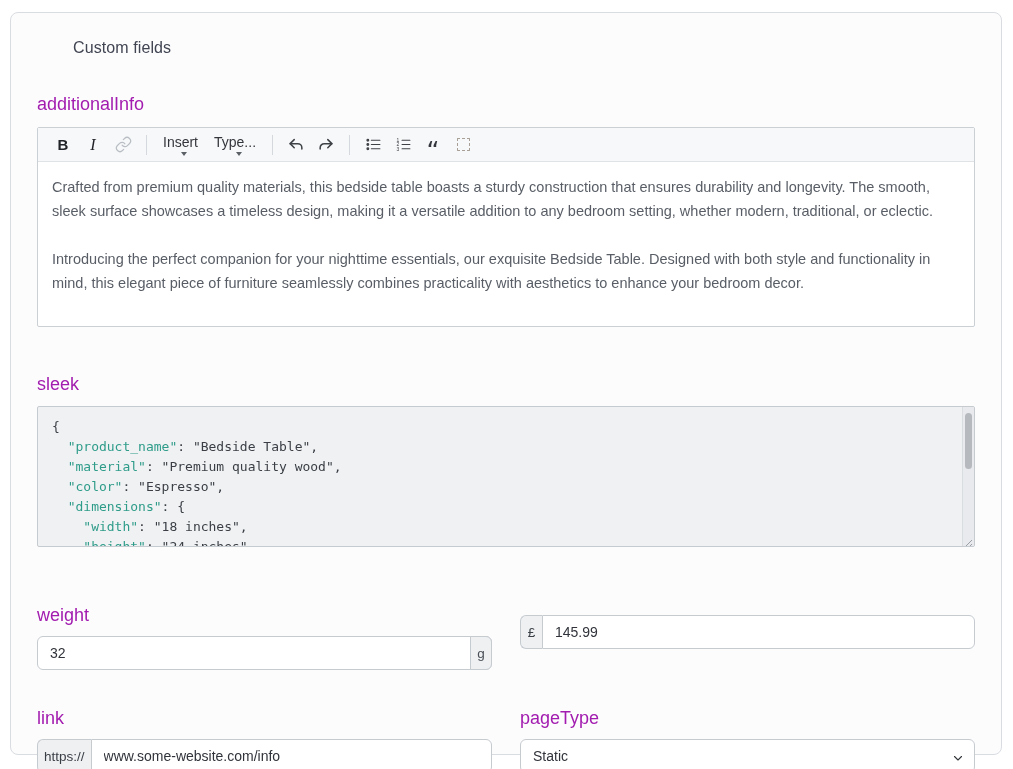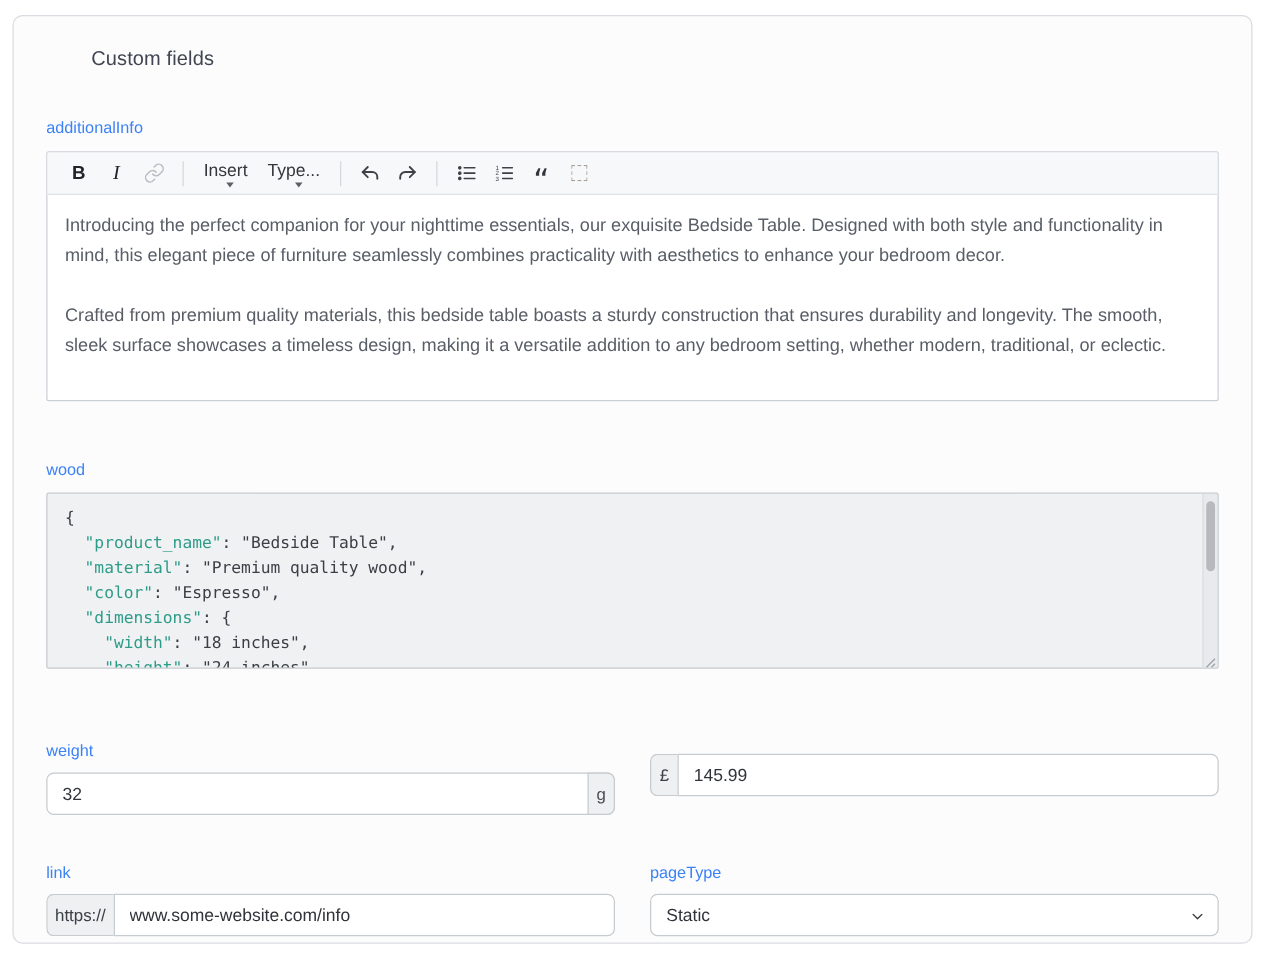--- a/index.html
+++ b/index.html
@@ -19,22 +19,22 @@
     padding: 26px;
   }
   .card-title {
     font-size: 16px;
     font-weight: 500;
     color: #414552;
     letter-spacing: .1px;
     margin-left: 36px;
   }
   .field-label {
-    font-size: 13px;
-    color: #3b82f6;
+    font-size: 18px;
+    color: #a21caf;
   }
   .label-editor { margin-top: 37px; }
 
   
   .rte {
     margin-top: 12px;
     border: 1px solid #cbd0d5;
     border-radius: 2px;
     background: #ffffff;
     height: 200px;
@@ -286,26 +286,26 @@
             <text x="2" y="14.5" font-size="7" fill="#3e4247" stroke="none" font-family="Liberation Sans">2</text>
             <text x="2" y="21" font-size="7" fill="#3e4247" stroke="none" font-family="Liberation Sans">3</text>
           </svg>
       </span>
       <span class="tb-btn tb-quote">“</span>
       <span class="tb-btn">
           <span class="tb-frame"></span>
         </span>
     </div>
     <div class="rte-body">
+      <p>Crafted from premium quality materials, this bedside table boasts a sturdy construction that ensures durability and longevity. The smooth, sleek surface showcases a timeless design, making it a versatile addition to any bedroom setting, whether modern, traditional, or eclectic.</p>
       <p>Introducing the perfect companion for your nighttime essentials, our exquisite Bedside Table. Designed with both style and functionality in mind, this elegant piece of furniture seamlessly combines practicality with aesthetics to enhance your bedroom decor.</p>
-      <p>Crafted from premium quality materials, this bedside table boasts a sturdy construction that ensures durability and longevity. The smooth, sleek surface showcases a timeless design, making it a versatile addition to any bedroom setting, whether modern, traditional, or eclectic.</p>
     </div>
   </div>
 
-  <div class="field-label label-specs">wood</div>
+  <div class="field-label label-specs">sleek</div>
   <div class="code-box">
     <div class="code-line"><span class="code-key"></span><span class="code-val">{</span></div>
     <div class="code-line"><span class="code-key">  "product_name"</span><span class="code-val">: "Bedside Table",</span></div>
     <div class="code-line"><span class="code-key">  "material"</span><span class="code-val">: "Premium quality wood",</span></div>
     <div class="code-line"><span class="code-key">  "color"</span><span class="code-val">: "Espresso",</span></div>
     <div class="code-line"><span class="code-key">  "dimensions"</span><span class="code-val">: {</span></div>
     <div class="code-line"><span class="code-key">    "width"</span><span class="code-val">: "18 inches",</span></div>
     <div class="code-line"><span class="code-key">    "height"</span><span class="code-val">: "24 inches",</span></div>
     <div class="vscroll-track">
       <div class="vscroll-thumb"></div>

